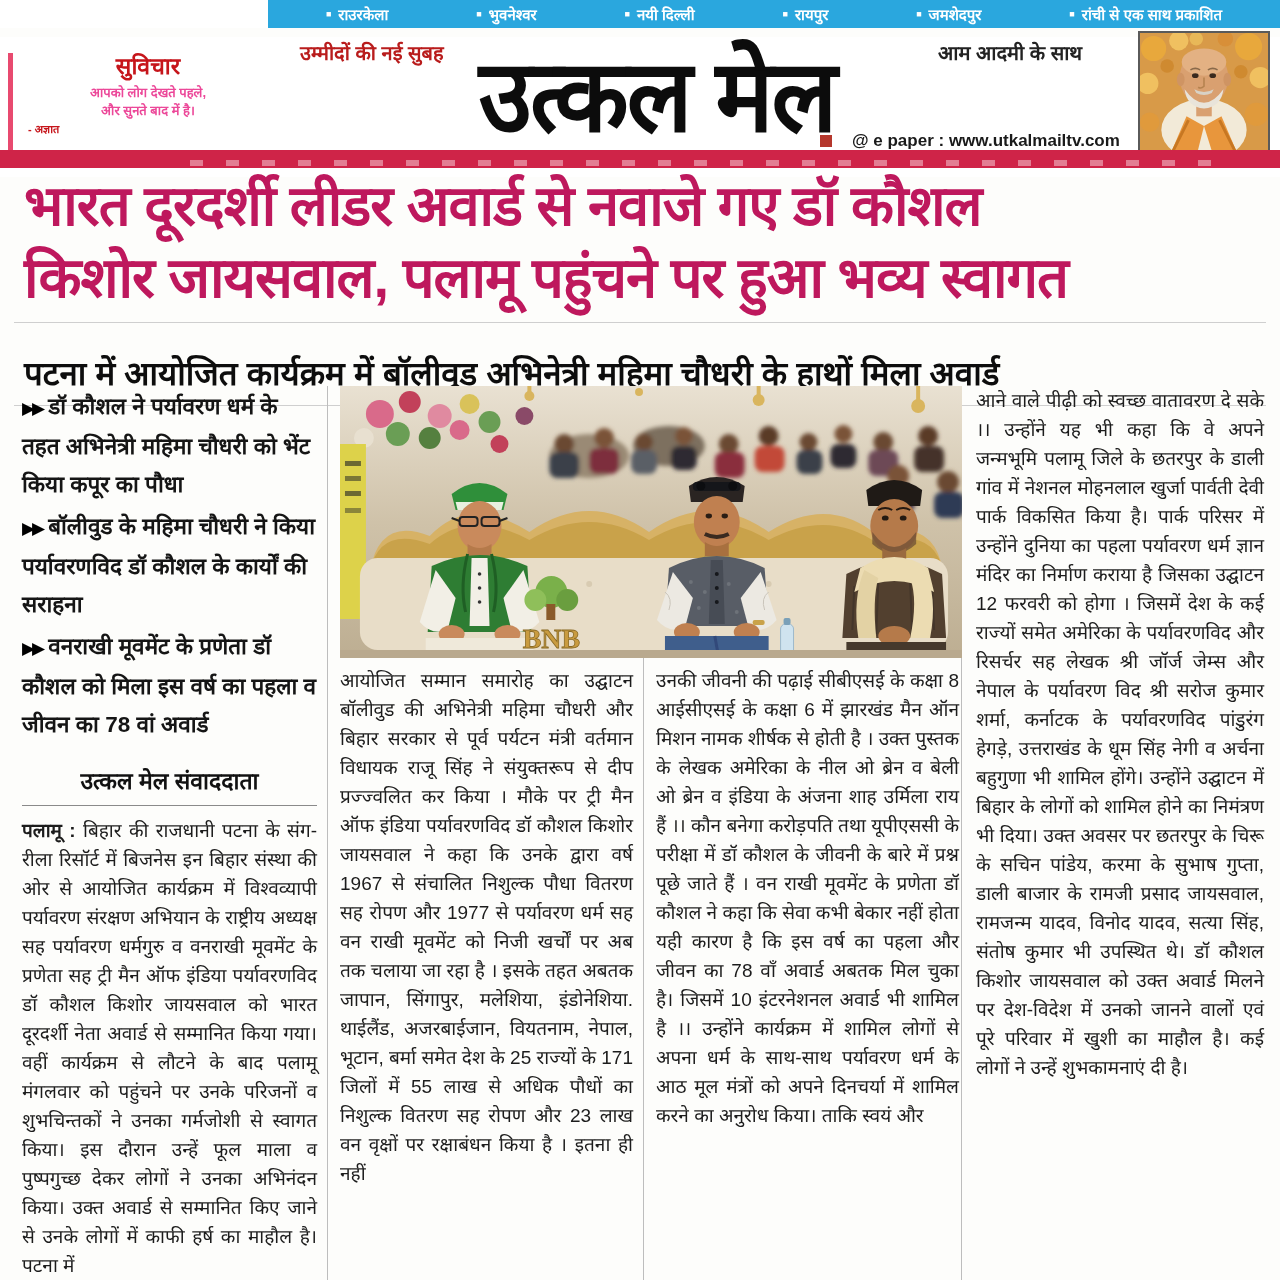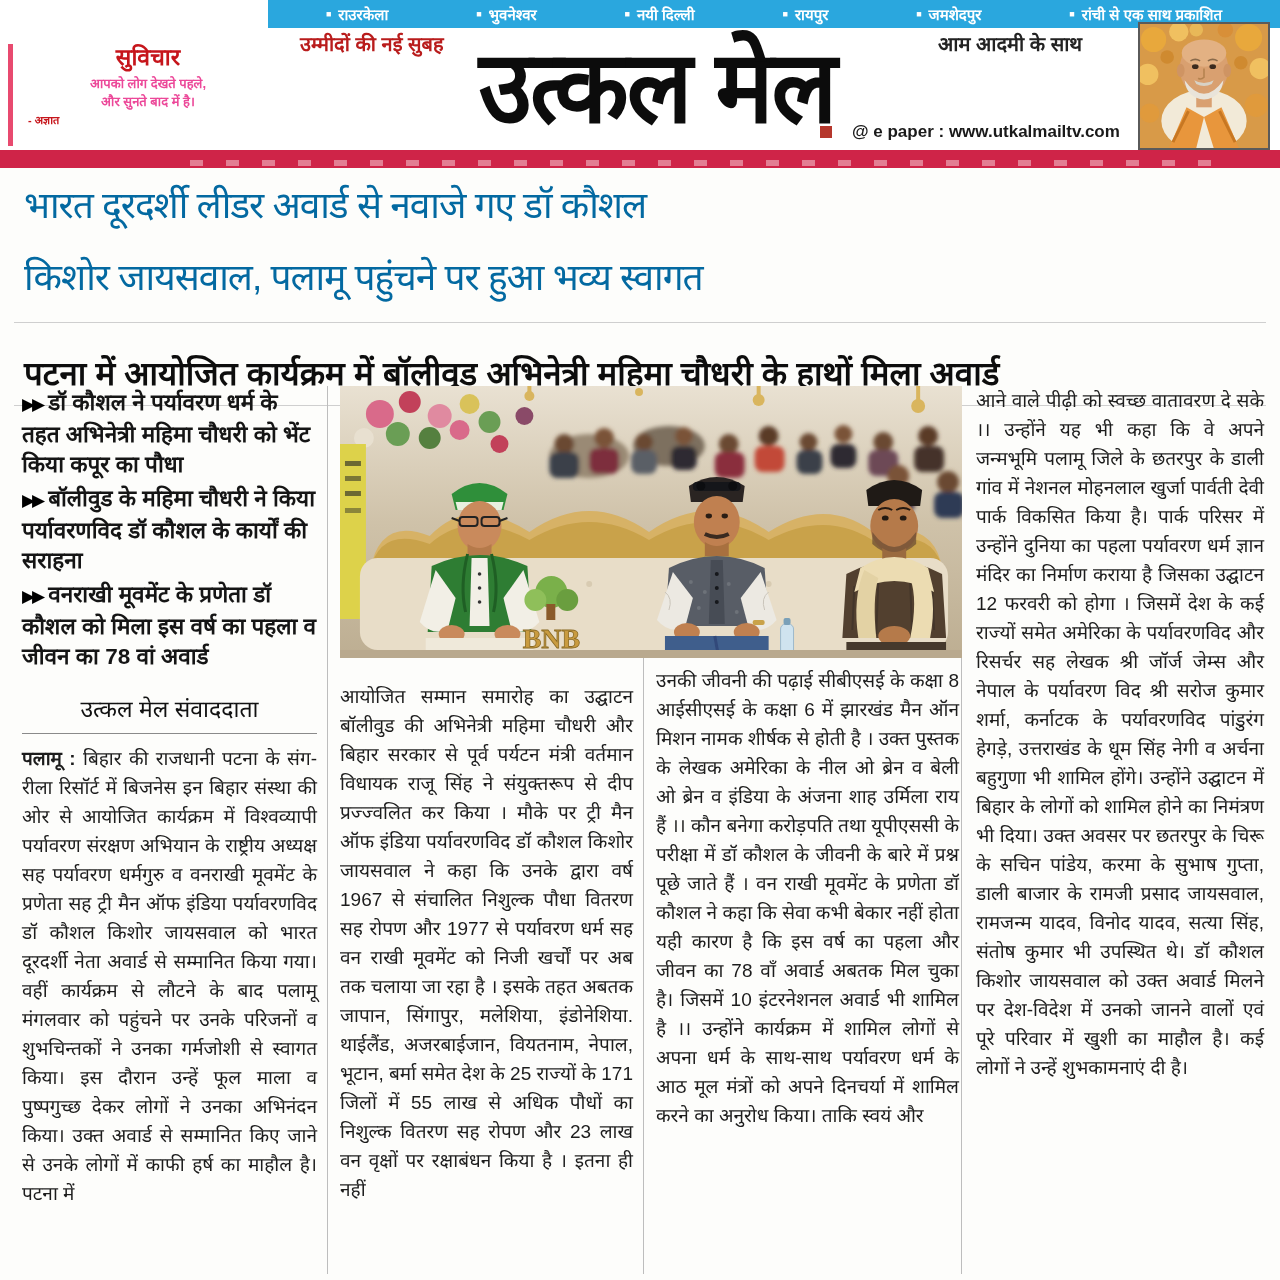--- a/index.html
+++ b/index.html
@@ -11,21 +11,21 @@
   .page { position:relative; width:1280px; height:1280px; background:#fdfdfb; overflow:hidden; }
 
   
   .topbar { position:absolute; top:0; left:0; right:0; height:28px; display:flex; }
   .topbar-spacer { width:268px; background:#ffffff; }
   .topbar-strip { flex:1; background:#2aa7de; display:flex; align-items:center; justify-content:space-around; padding:0 14px; }
   .city { color:#fff; font-weight:bold; font-size:15px; white-space:nowrap; display:flex; align-items:center; gap:7px; }
   .city .sq { font-size:9px; line-height:1; }
 
   
-  .masthead { position:absolute; top:28px; left:0; right:0; height:140px; background:#fff; }
+  .masthead { position:absolute; top:37px; left:0; right:0; height:140px; background:#fff; }
   .left-red-bar { position:absolute; left:8px; top:16px; width:5px; height:102px; background:#e84a6f; }
   .suvichar { position:absolute; left:28px; top:12px; width:240px; text-align:center; }
   .suvichar-title { color:#c6151b; font-size:23px; font-weight:bold; margin-bottom:3px; }
   .suvichar-quote { font-size:13px; font-weight:bold; color:#ec4899; line-height:1.35; }
   .suvichar-attr { color:#c6151b; font-size:11px; font-weight:bold; text-align:left; padding-right:26px; margin-top:2px; }
   .tagline-left { position:absolute; left:300px; top:2px; font-size:20px; font-weight:bold; color:#b91c1c; }
   .mast-title { position:absolute; left:262px; top:8px; width:790px; text-align:center;
     font-size:97px; font-weight:900; color:#0c0c0c; line-height:104px; letter-spacing:-2px; transform:scaleY(1.04); }
   .tagline-right { position:absolute; left:938px; top:2px; font-size:20px; font-weight:bold; color:#222; }
   .epaper { position:absolute; left:820px; top:94px; display:flex; align-items:center; gap:20px; font-size:17px; font-weight:bold; color:#1a1a1a; }
@@ -33,40 +33,40 @@
   .portrait { position:absolute; right:10px; top:-6px; width:132px; height:128px; border:2px solid #5a5a5a; background:#e6b25a; }
   .portrait svg { display:block; width:100%; height:100%; }
 
   
   .red-band { position:absolute; top:150px; left:0; right:0; height:18px; background:#cf2448; }
   .red-band::after { content:""; position:absolute; left:190px; right:60px; bottom:2px; height:6px;
     background:repeating-linear-gradient(90deg, rgba(255,255,255,.75) 0 13px, transparent 13px 36px); opacity:.55; }
 
   
   .headline { position:absolute; top:170px; left:24px; right:20px; }
-  .headline .hl { font-size:37px; line-height:72px; font-weight:400; color:#0369a1; letter-spacing:-1px; white-space:nowrap; }
+  .headline .hl { font-size:56px; line-height:72px; font-weight:700; color:#be185d; letter-spacing:-1px; white-space:nowrap; }
   .subheadline { position:absolute; top:322px; left:14px; right:14px; border-top:1px solid #cfcfcf; border-bottom:1px solid #cfcfcf;
     padding:27px 10px 10px 10px; font-size:33px; font-weight:800; color:#0d0d0d; white-space:nowrap; }
 
   
   .content { position:absolute; top:386px; left:0; right:0; bottom:0; padding:0 12px 6px 22px;
     display:grid; grid-template-columns:306px 304px 306px 1fr; grid-template-rows:272px auto; column-gap:12px; }
   .colrule { border-right:1px solid #bdbdbd; }
   .col1 { grid-column:1; grid-row:1 / span 2; padding-right:10px; }
   .photo-wrap { grid-column:2 / 4; grid-row:1; position:relative; }
   .photo-wrap svg { display:block; width:100%; height:100%; }
-  .col2 { grid-column:2; grid-row:2; padding-top:24px; padding-right:10px; }
+  .col2 { grid-column:2; grid-row:2; padding-top:8px; padding-right:10px; }
   .col3 { grid-column:3; grid-row:2; padding-top:8px; padding-right:2px; }
   .col4 { grid-column:4; grid-row:1 / span 2; padding-left:2px; padding-right:4px; }
 
   .bullets { list-style:none; margin:2px 0 10px 0; }
-  .bullet { font-size:22.5px; line-height:30px; font-weight:700; color:#151515; margin-bottom:4px; text-align:left; }
+  .bullet { font-size:22.5px; line-height:38px; font-weight:700; color:#151515; margin-bottom:4px; text-align:left; }
   .b-arrow { color:#000; font-size:17px; letter-spacing:-3px; margin-right:6px; }
 
-  .byline { text-align:center; font-size:23px; font-weight:400; color:#111; padding:10px 0 9px 0; border-bottom:1.5px solid #8a8a8a; margin-bottom:10px; }
+  .byline { text-align:center; font-size:23px; font-weight:700; color:#111; padding:10px 0 9px 0; border-bottom:1.5px solid #8a8a8a; margin-bottom:10px; }
 
   .bodytext { font-size:19px; line-height:29px; color:#1c1c1c; text-align:justify; }
   .dateline { font-weight:800; }
 
   
   .trophy-text { font-family:"Liberation Serif","DejaVu Serif",serif; font-weight:bold; }
 </style>
 </head>
 <body>
 

